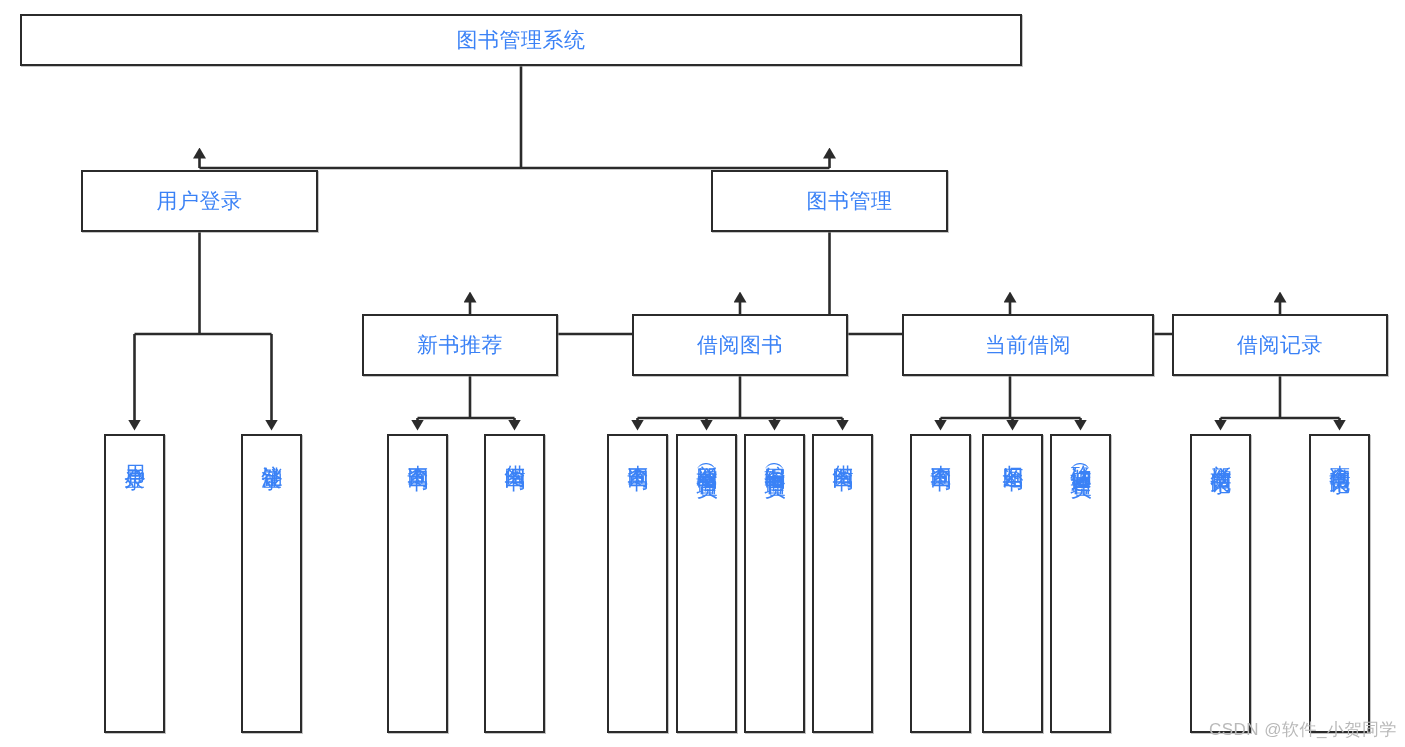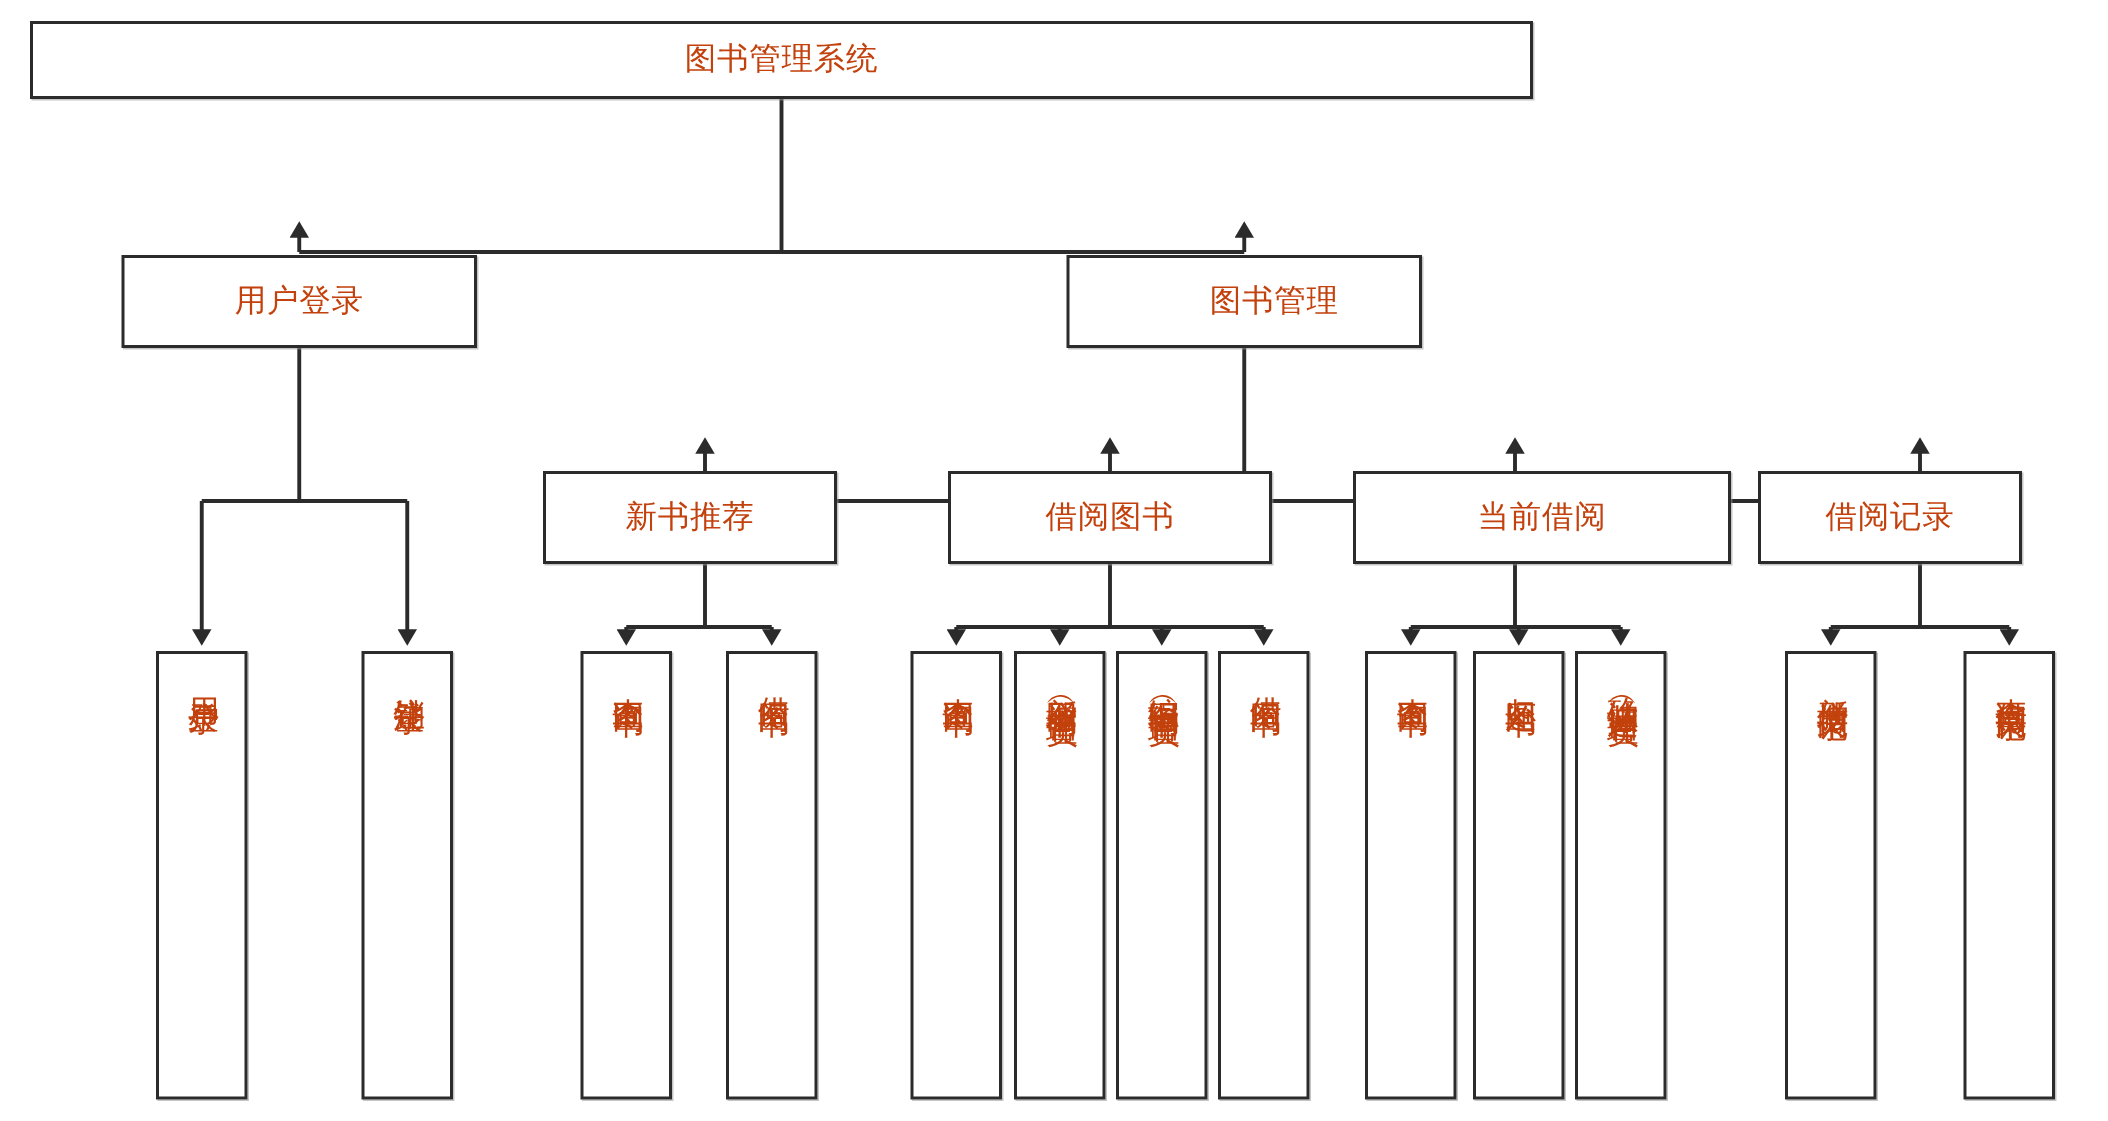--- a/index.html
+++ b/index.html
@@ -27,21 +27,21 @@
     height: 747px;
   }
   .node {
     position: absolute;
     box-sizing: border-box;
     background: #ffffff;
     border: 2px solid #2b2b2b;
     display: flex;
     align-items: center;
     justify-content: center;
-    color: #c2410c;
+    color: #3b82f6;
     box-shadow: 1px 1px 0 0 rgba(150,150,150,0.55);
   }
   .node .label {
     text-align: center;
     line-height: 1.25;
     letter-spacing: 0.5px;
   }
   .node.horiz .label {
     font-size: 21px;
     writing-mode: horizontal-tb;
@@ -129,21 +129,21 @@
       </div>
       <div class="node horiz" style="left: 362px; top: 314px; width: 196px; height: 62px;">
         <span class="label">新书推荐</span>
       </div>
       <div class="node horiz" style="left: 632px; top: 314px; width: 216px; height: 62px;">
         <span class="label">借阅图书</span>
       </div>
       <div class="node horiz" style="left: 902px; top: 314px; width: 252px; height: 62px;">
         <span class="label">当前借阅</span>
       </div>
-      <div class="node horiz" style="left: 1172px; top: 314px; width: 176px; height: 62px;">
+      <div class="node horiz" style="left: 1172px; top: 314px; width: 216px; height: 62px;">
         <span class="label">借阅记录</span>
       </div>
       <div class="node vert" style="left: 104px; top: 434px; width: 61px; height: 299px;">
         <span class="label">用户登录</span>
       </div>
       <div class="node vert" style="left: 241px; top: 434px; width: 61px; height: 299px;">
         <span class="label">注销登录</span>
       </div>
       <div class="node vert" style="left: 387px; top: 434px; width: 61px; height: 299px;">
         <span class="label">查询图书</span>
@@ -173,13 +173,14 @@
         <span class="label">确认归还（管理员）</span>
       </div>
       <div class="node vert" style="left: 1190px; top: 434px; width: 61px; height: 299px;">
         <span class="label">新增借阅记录</span>
       </div>
       <div class="node vert" style="left: 1309px; top: 434px; width: 61px; height: 299px;">
         <span class="label">查询借阅记录</span>
       </div>
     </div>
 
+  <div class="watermark">CSDN @软件_小贺同学</div>
 </div>
 
 </body></html>

